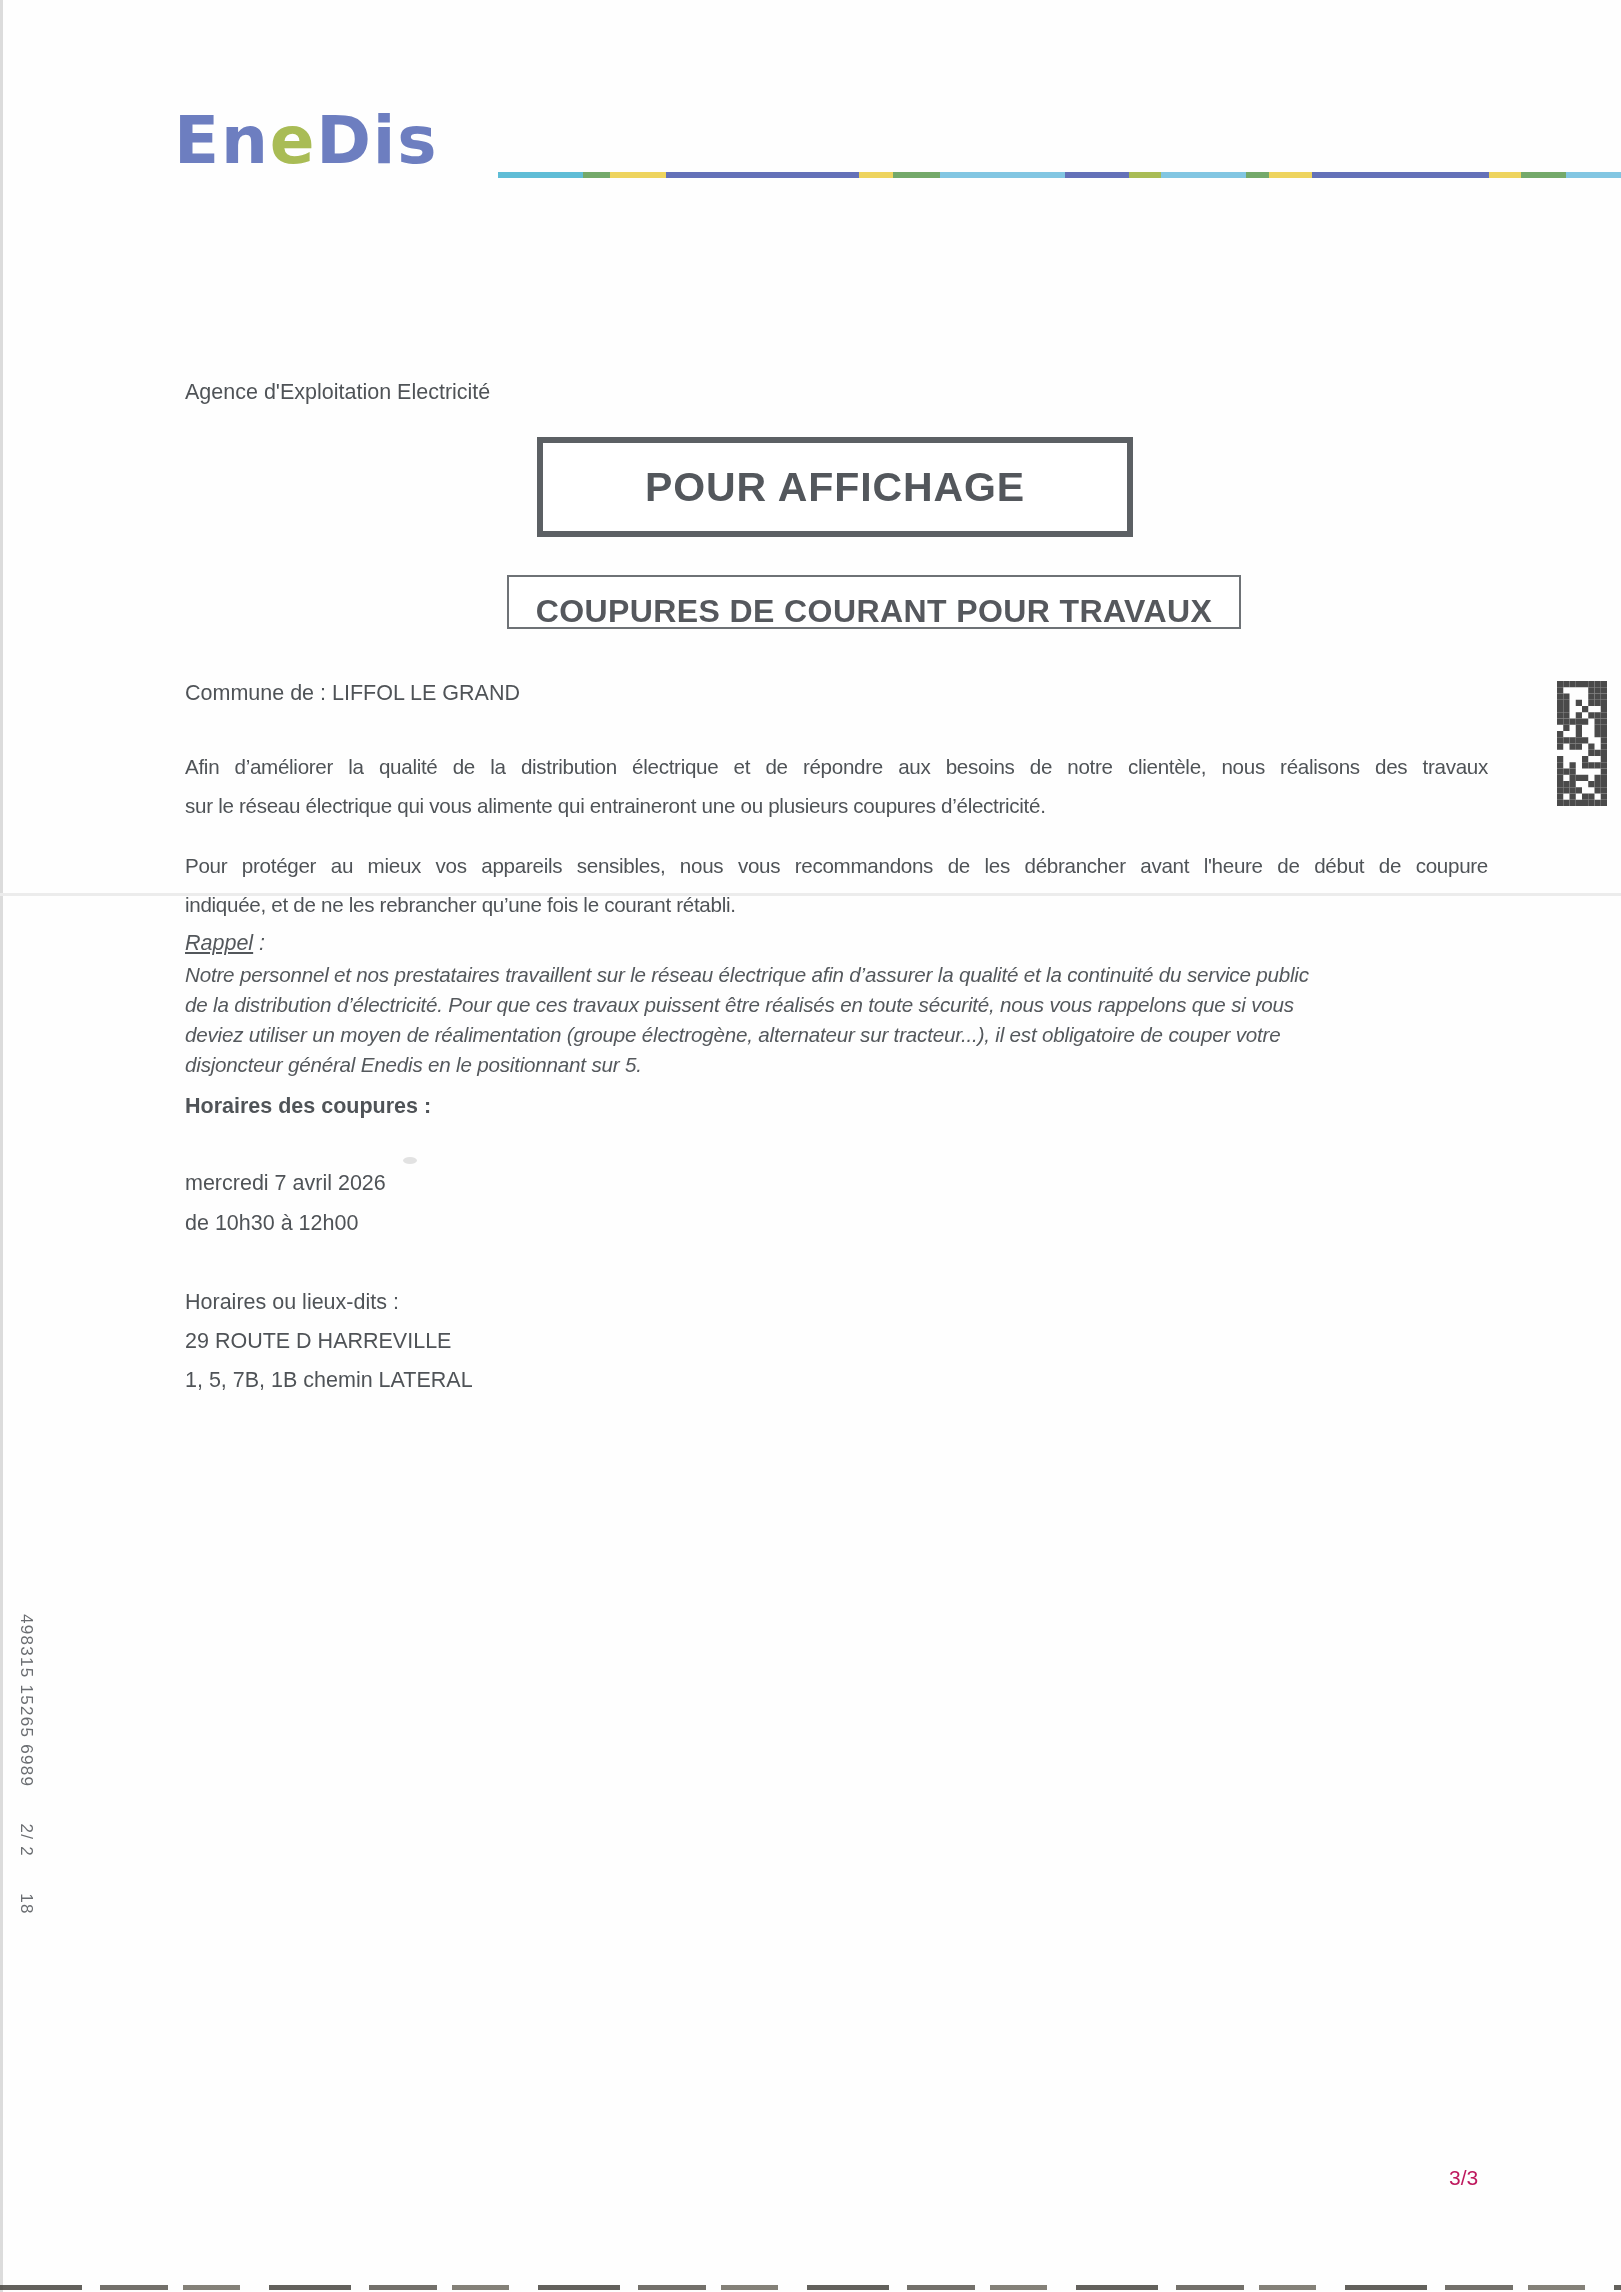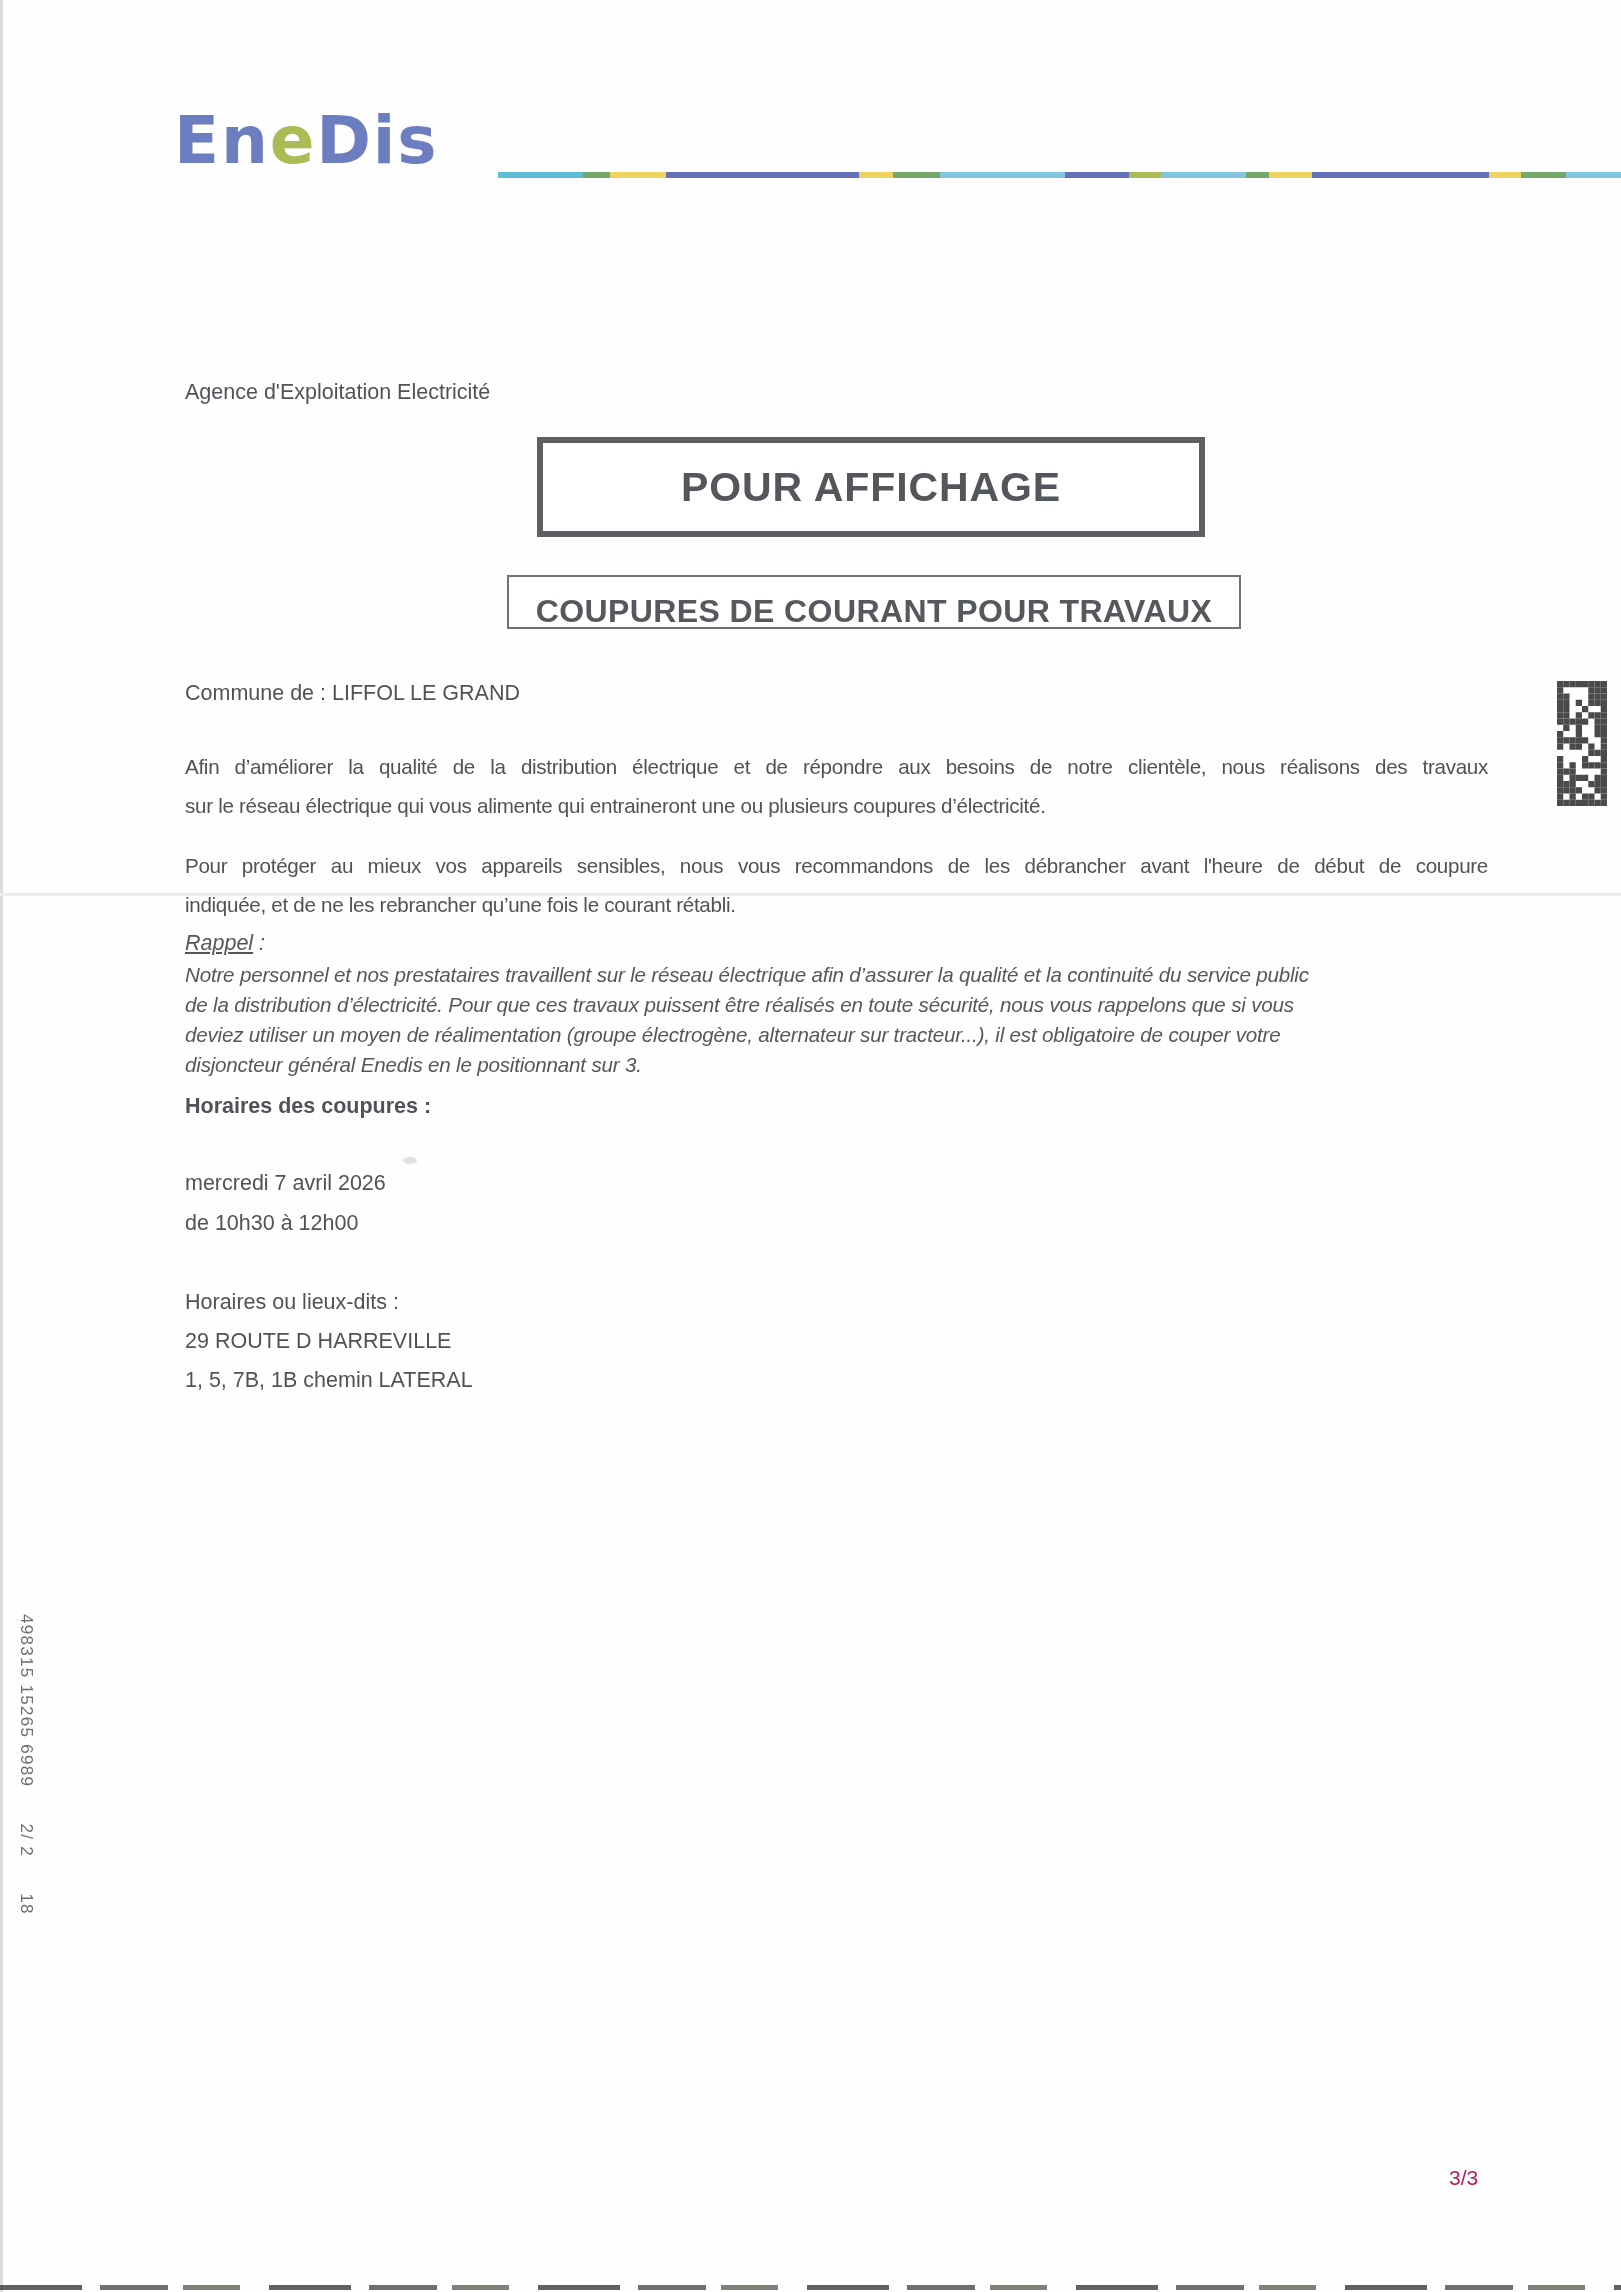--- a/index.html
+++ b/index.html
@@ -28,21 +28,21 @@
   .logo{
     left:174px;top:100px;
     font-family:"DejaVu Sans", sans-serif;
     font-weight:700;font-size:66px;letter-spacing:1.8px;line-height:82px;
   }
   .brand-line{left:498px;top:172px;width:1123px;height:6.3px;display:flex;overflow:hidden;}
   .brand-line span{display:block;height:6.3px;flex:0 0 auto;}
   
   .agency{left:185px;top:380px;font-size:21.5px;}
   .banner1{
-    left:537px;top:437px;width:668px;height:100px;
+    left:537px;top:437px;width:596px;height:100px;
     border:6.3px solid #5c6064;background:#fff;
     display:flex;align-items:center;justify-content:center;
     box-sizing:border-box;
   }
   .banner1 .t{font-size:41px;font-weight:700;color:#53575c;letter-spacing:0.9px;}
   .banner2{
     left:507px;top:575px;width:734px;height:54px;
     border:2.7px solid #6e7276;background:#fff;
     display:flex;align-items:center;justify-content:center;
     box-sizing:border-box;
@@ -235,21 +235,21 @@
 
   <div class="abs scan-band"></div>
 
   <div class="abs rappel-head">
     <span class="u">Rappel</span><span> :</span>
   </div>
   <div class="abs rappel">
       <div class="ln">Notre personnel et nos prestataires travaillent sur le réseau électrique afin d’assurer la qualité et la continuité du service public</div>
       <div class="ln">de la distribution d’électricité. Pour que ces travaux puissent être réalisés en toute sécurité, nous vous rappelons que si vous</div>
       <div class="ln">deviez utiliser un moyen de réalimentation (groupe électrogène, alternateur sur tracteur...), il est obligatoire de couper votre</div>
-      <div class="ln">disjoncteur général Enedis en le positionnant sur 3.</div>
+      <div class="ln">disjoncteur général Enedis en le positionnant sur 5.</div>
     </div>
 
   <div class="abs horaires">Horaires des coupures :</div>
   <div class="abs smudge"></div>
   <div class="abs sched-date">mercredi 7 avril 2026</div>
   <div class="abs sched-time">de 10h30 à 12h00</div>
 
   <div class="abs quartiers-head">Horaires ou lieux-dits :</div>
   <div class="abs addr1">29 ROUTE D HARREVILLE</div>
   <div class="abs addr2">1, 5, 7B, 1B chemin LATERAL</div>

